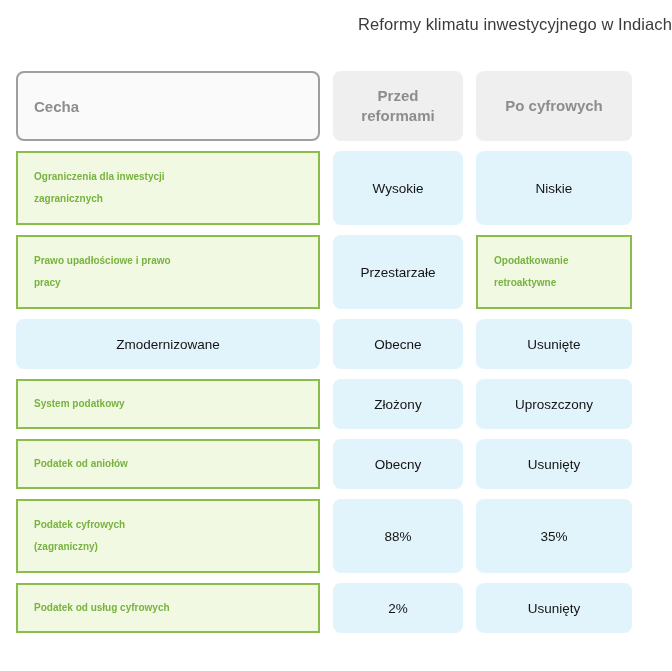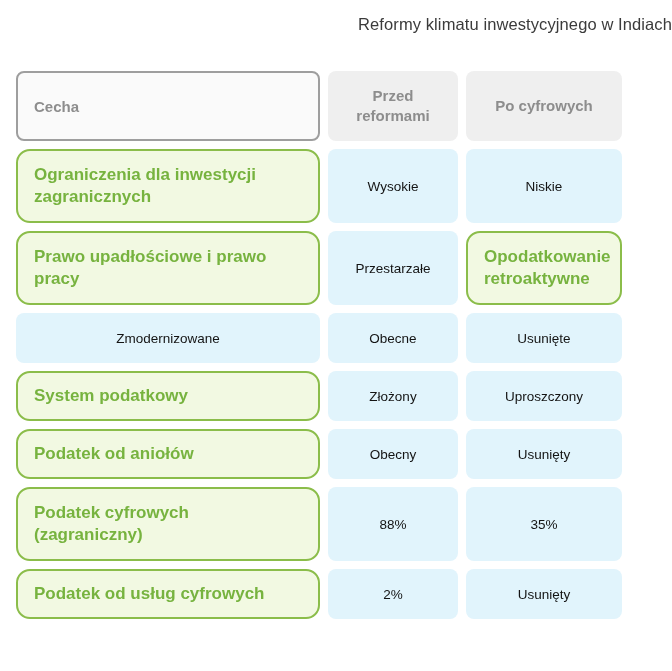--- a/index.html
+++ b/index.html
@@ -24,21 +24,20 @@
   }
   .grid {
     margin: 37px 0 0 16px;
     width: 616px;
     display: grid;
     grid-template-columns: 304px 130px 156px;
     grid-template-rows: 70px 74px 74px 50px 50px 50px 74px 50px;
     column-gap: 13px;
     row-gap: 10px;
     align-items: stretch;
-    gap: 8px;
   }
   .cell {
     display: flex;
     align-items: center;
     border-radius: 8px;
   }
   .head-feature {
     border: 2px solid var(--feature-header-border, #9e9e9e);
     background: var(--feature-header-bg, #fafafa);
     color: var(--header-gray-text, #8d8d8d);
@@ -53,23 +52,23 @@
     font-size: 15px;
     justify-content: center;
     text-align: center;
     padding: 0 10px;
     line-height: 1.35;
   }
   .feature {
     border: 2px solid var(--green-border, #8bbd4a);
     background: var(--green-bg, #f2f9e2);
     color: var(--green-text, #77b33f);
-    border-radius: 14px;
+    border-radius: 0;
     font-weight: bold;
-    font-size: 17px;
+    font-size: 10px;
     line-height: 22px;
     padding: 0 12px 0 16px;
     white-space: pre-line;
   }
   .value {
     background: var(--blue-bg, #e1f4fc);
     color: var(--value-text, #141414);
     font-size: 13.5px;
     justify-content: center;
     text-align: center;

